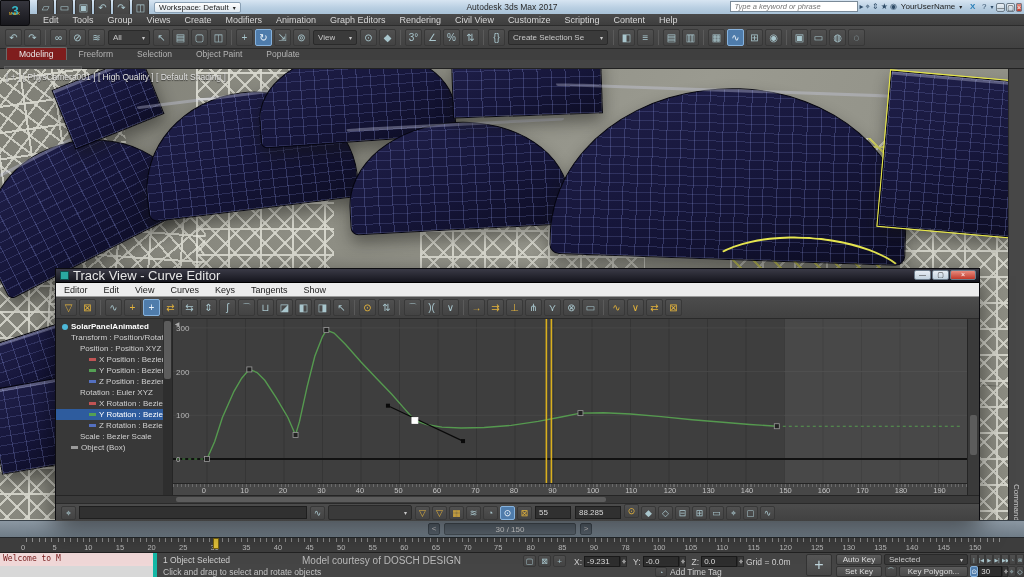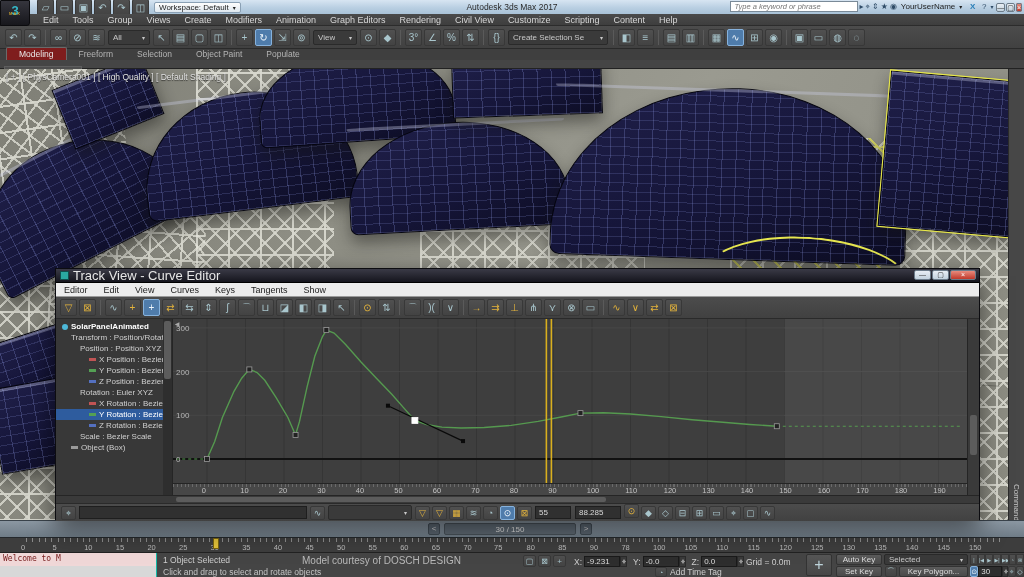--- a/index.html
+++ b/index.html
@@ -127,21 +127,21 @@
     font-size:8px; line-height:10px; text-align:center; border-radius:2px; }
   #tl-thumb { position:absolute; left:444px; top:2px; width:132px; height:12px; background:#5f6a74; border:1px solid #49525a;
     border-radius:2px; color:#e2e2e2; font-size:8px; text-align:center; line-height:11px; }
   #tl-ruler { position:absolute; left:0; top:537px; width:1024px; height:15px; background:#3d3d3d; border-top:1px solid #24282c; z-index:5;
     background-image:repeating-linear-gradient(90deg,#8a8a8a 0 1px, transparent 1px 6.32px); background-size:975px 4px; background-repeat:no-repeat; background-position:26px 0; }
   .tnum { position:absolute; top:5px; font-size:7.5px; color:#b8b8b8; }
   #tl-marker { position:absolute; top:0px; width:6px; height:11px; background:#e3c23a; border:1px solid #7a6410; z-index:6; }
 
   
   #statusbar { position:absolute; left:0; top:552px; width:1024px; height:25px; background:#454545; border-top:1px solid #222; z-index:5; font-size:8.5px; color:#cfcfcf; }
-  #listener { position:absolute; left:0; top:0; width:157px; height:25px; border-right:1px solid #14b8a6; }
+  #listener { position:absolute; left:0; top:0; width:157px; height:25px; border-right:4px solid #14b8a6; }
   #listener .pink { height:13px; background:#f0d7d7; color:#7a2020; font-family:"DejaVu Sans Mono",monospace; font-size:8px; padding:1px 3px; }
   #listener .white { height:12px; background:#d8d8d8; }
   #sel-status { position:absolute; left:163px; top:2px; }
   #sb-hint { position:absolute; left:163px; top:14px; color:#c4c4c4; }
   #sb-prompt { position:absolute; left:302px; top:2px; font-size:10px; color:#b9b9b9; }
   #sb-mid-icons { position:absolute; left:522px; top:2px; display:flex; }
   #sb-mid-icons .ic { width:13px; height:12px; line-height:11px; font-size:8px; }
   #coords { position:absolute; left:568px; top:3px; display:flex; align-items:center; }
   #coords label { margin:0 2px 0 6px; }
   #coords input { width:36px; height:11px; background:#2e2e2e; border:1px solid #1a1a1a; color:#ddd; font-size:8px; padding:0 2px;

